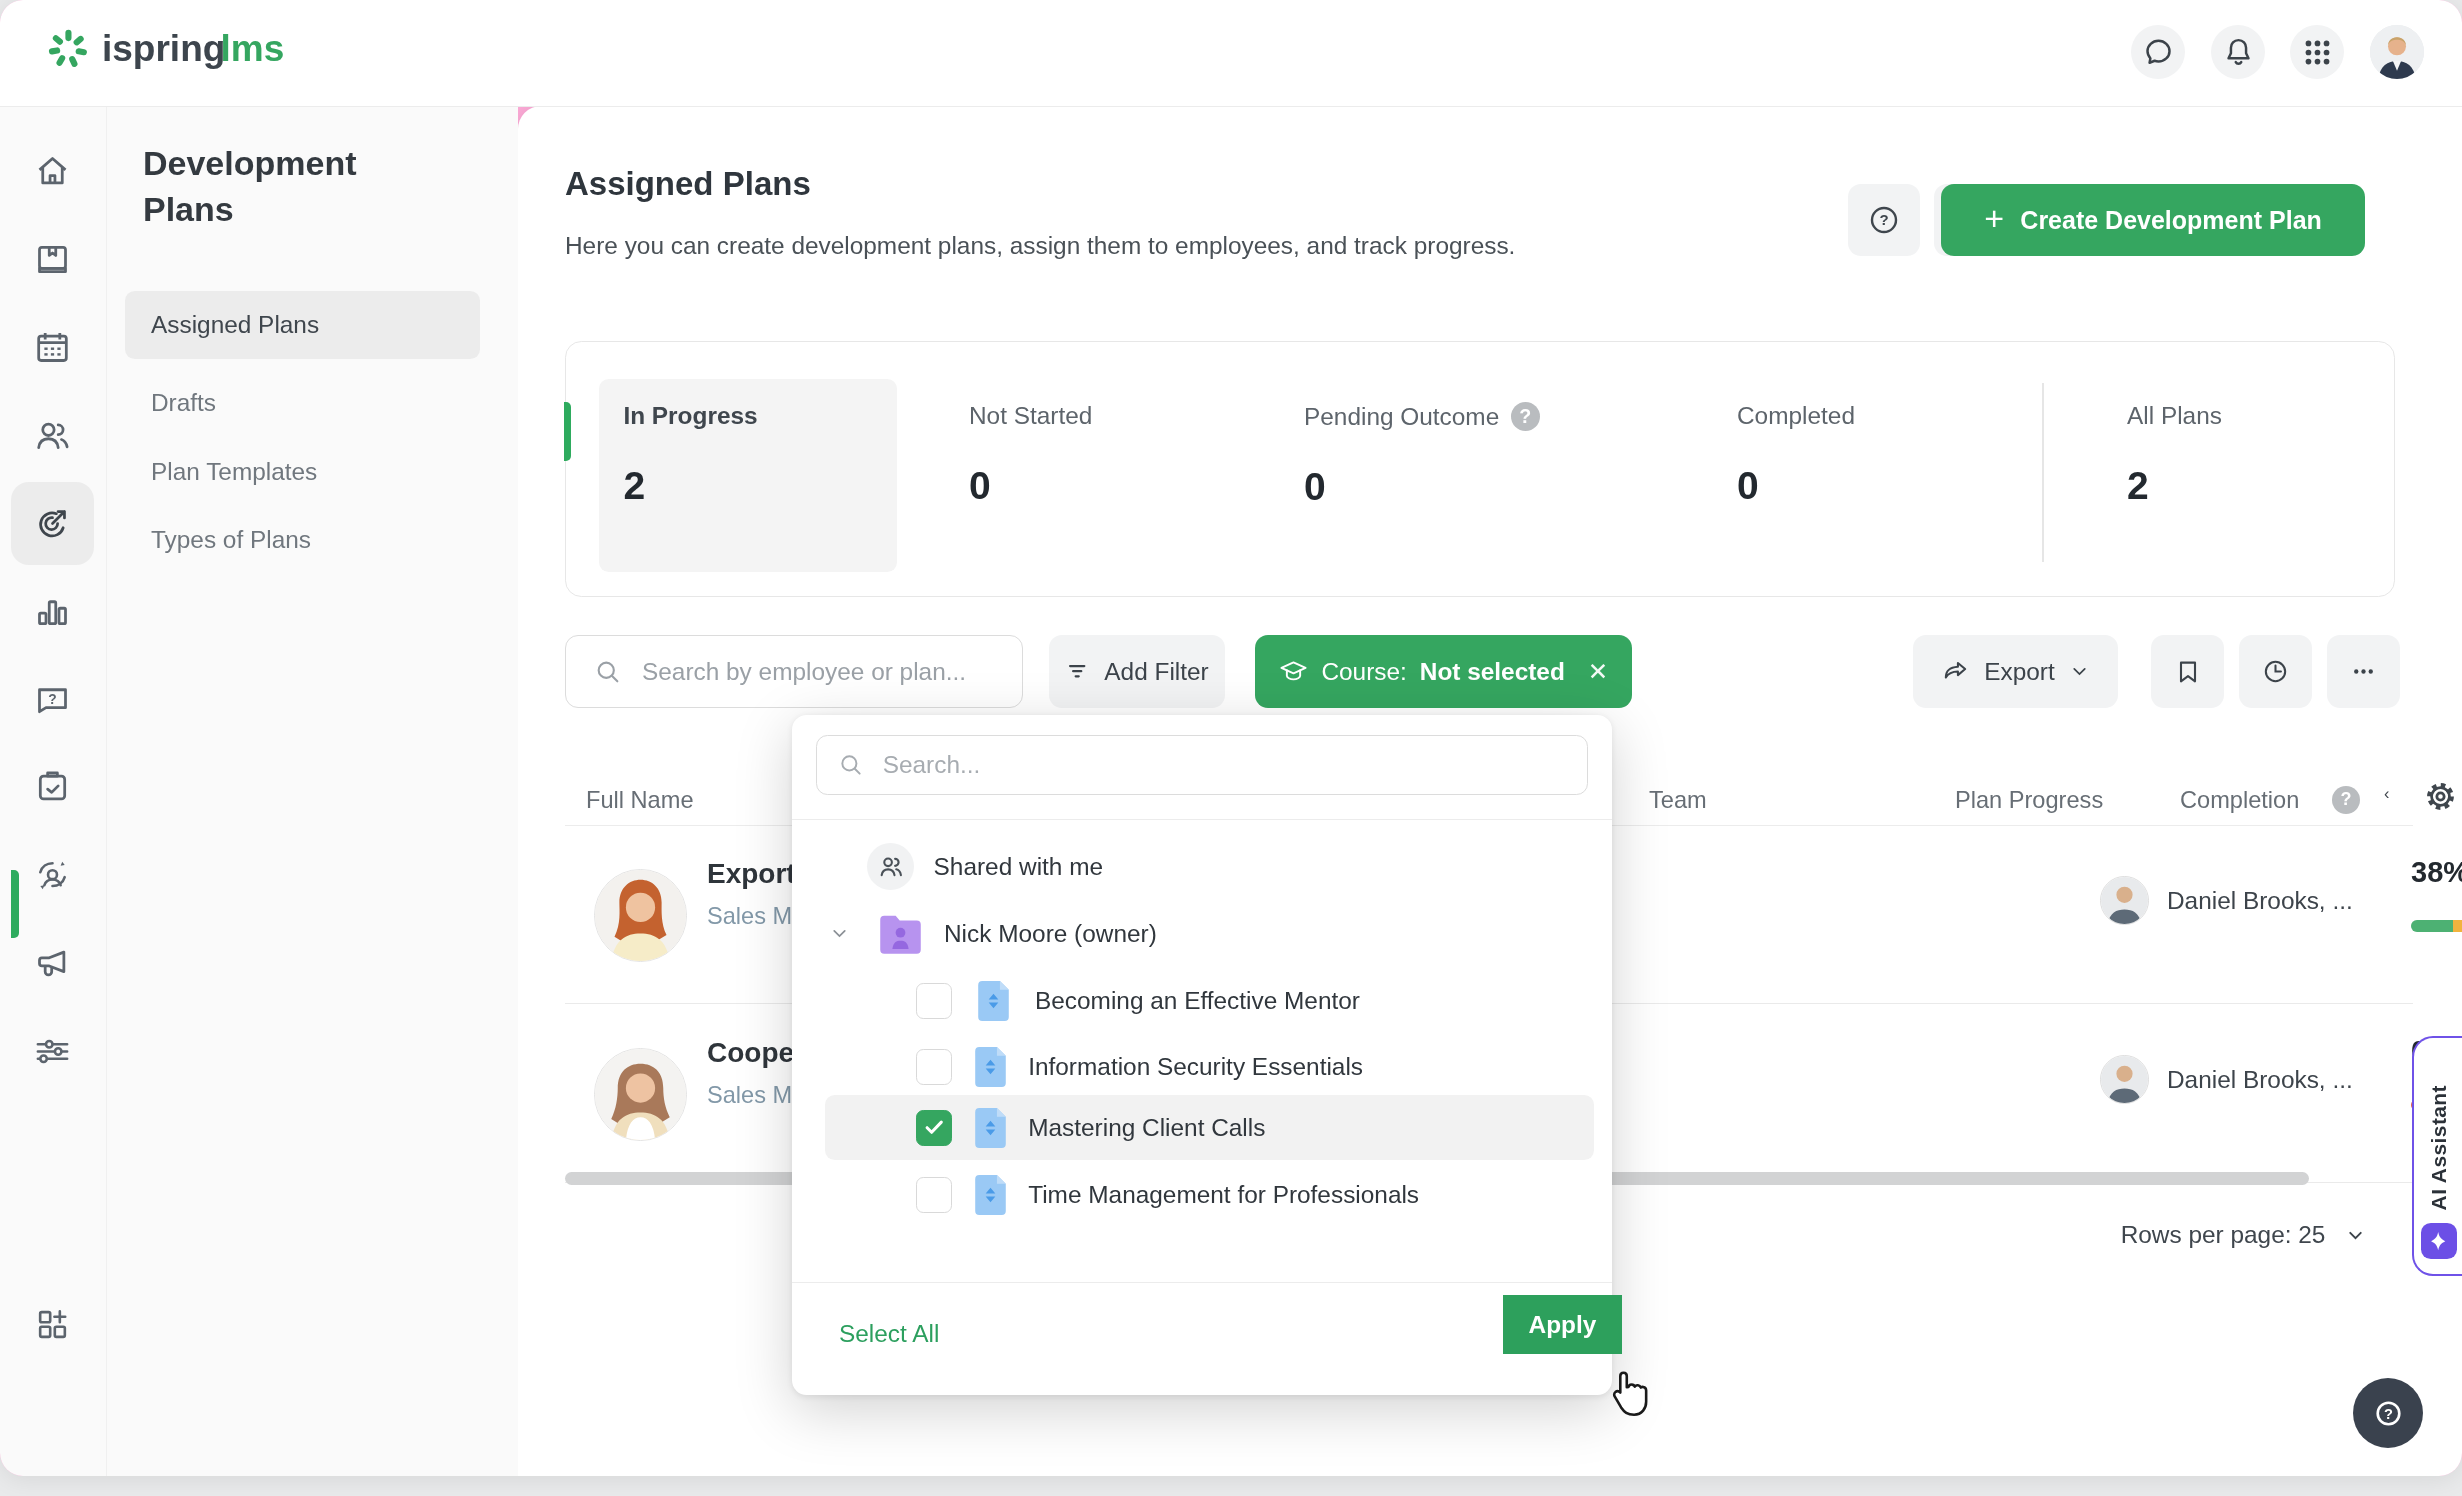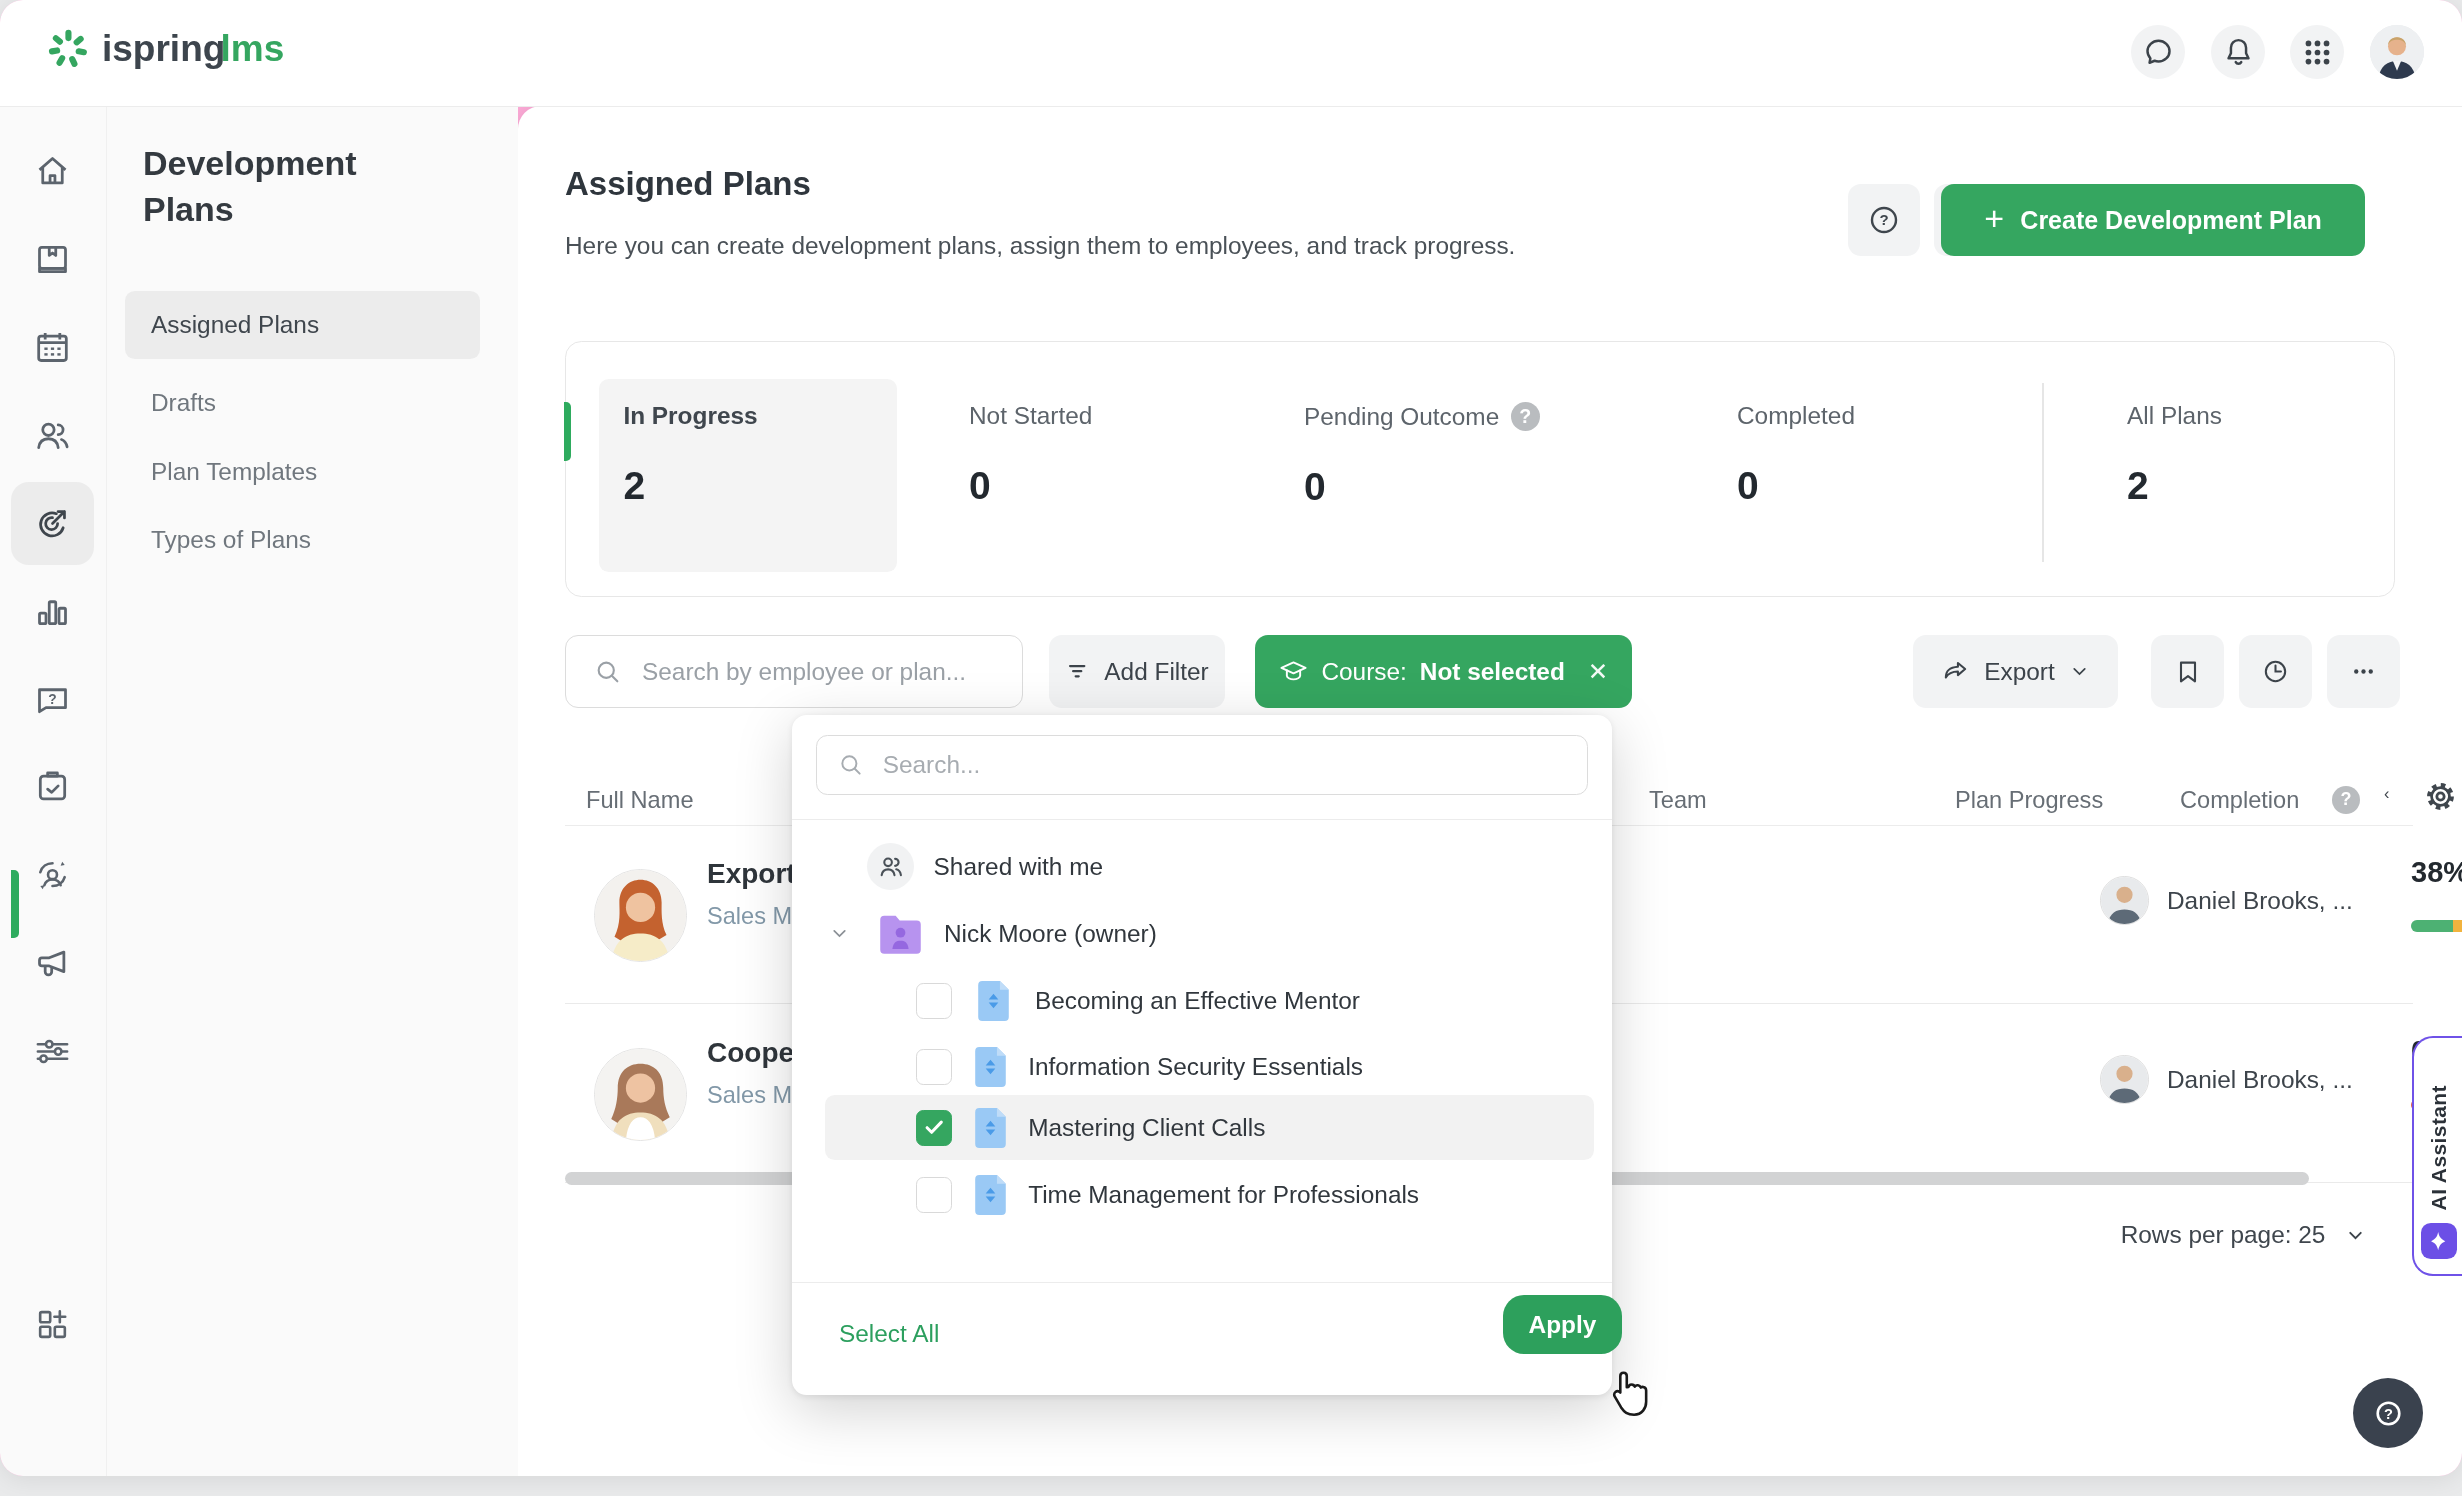--- a/index.html
+++ b/index.html
@@ -63,21 +63,21 @@
   .dd-search{position:absolute;left:24.4px;top:20.4px;right:24.4px;height:60px;border:1.6px solid #dcdcdc;border-radius:11.4px;display:flex;align-items:center;gap:16.3px;padding-left:21px;box-sizing:border-box;}
   .dd-search input{border:none;outline:none;font-size:24.4px;width:652px;font-family:inherit;color:#3c434a;}
   .dd-search input::placeholder{color:#a7acb1;}
   .dd-div{position:absolute;left:0;right:0;height:0.8px;background:#ececec;}
   .dd-row{position:absolute;left:0;right:0;height:65px;display:flex;align-items:center;font-size:24.4px;color:#31373d;}
   .dd-row .chev{width:37px;text-align:center;color:#8b9096;font-size:21px;flex:none;}
   .dd-highlight{position:absolute;left:33px;right:18px;height:65px;border-radius:9.8px;background:#f2f2f2;}
   .cbx{width:36px;height:36px;border-radius:7.3px;border:1.6px solid #d9d9d9;box-sizing:border-box;background:#fff;flex:none;}
   .cbx.on{background:#35a660;border-color:#35a660;display:flex;align-items:center;justify-content:center;}
   .dd-footer-link{position:absolute;left:47px;top:605px;font-size:24.4px;color:#2c9f5e;}
-  .apply-btn{position:absolute;left:711px;top:580px;width:119px;height:59px;border-radius:21px;background:#2da05c;color:#fff;font-size:24.4px;font-weight:bold;display:flex;align-items:center;justify-content:center;}
+  .apply-btn{position:absolute;left:711px;top:580px;width:119px;height:59px;border-radius:0;background:#2da05c;color:#fff;font-size:24.4px;font-weight:bold;display:flex;align-items:center;justify-content:center;}
   .cursor{position:absolute;left:805px;top:615px;z-index:12;}
   
   .ai-tab{position:absolute;right:-1.6px;top:1036px;width:52px;height:240px;background:#fff;border:2.4px solid #6f52e8;border-right:none;border-radius:21px 0 0 21px;z-index:12;display:flex;flex-direction:column;align-items:center;justify-content:flex-end;padding-bottom:14.7px;box-sizing:border-box;gap:13px;}
   .ai-label{writing-mode:vertical-rl;transform:rotate(180deg);font-size:21px;color:#2b3138;font-weight:bold;letter-spacing:0.4px;}
   .ai-spark{width:36px;height:36px;border-radius:9.8px;background:#6c4fe6;display:flex;align-items:center;justify-content:center;}
   .fab{position:absolute;right:39px;bottom:28px;width:70px;height:70px;border-radius:50%;background:#3a424e;display:flex;align-items:center;justify-content:center;z-index:12;}
   svg{display:block;}
 </style>
 </head>
 <body>

